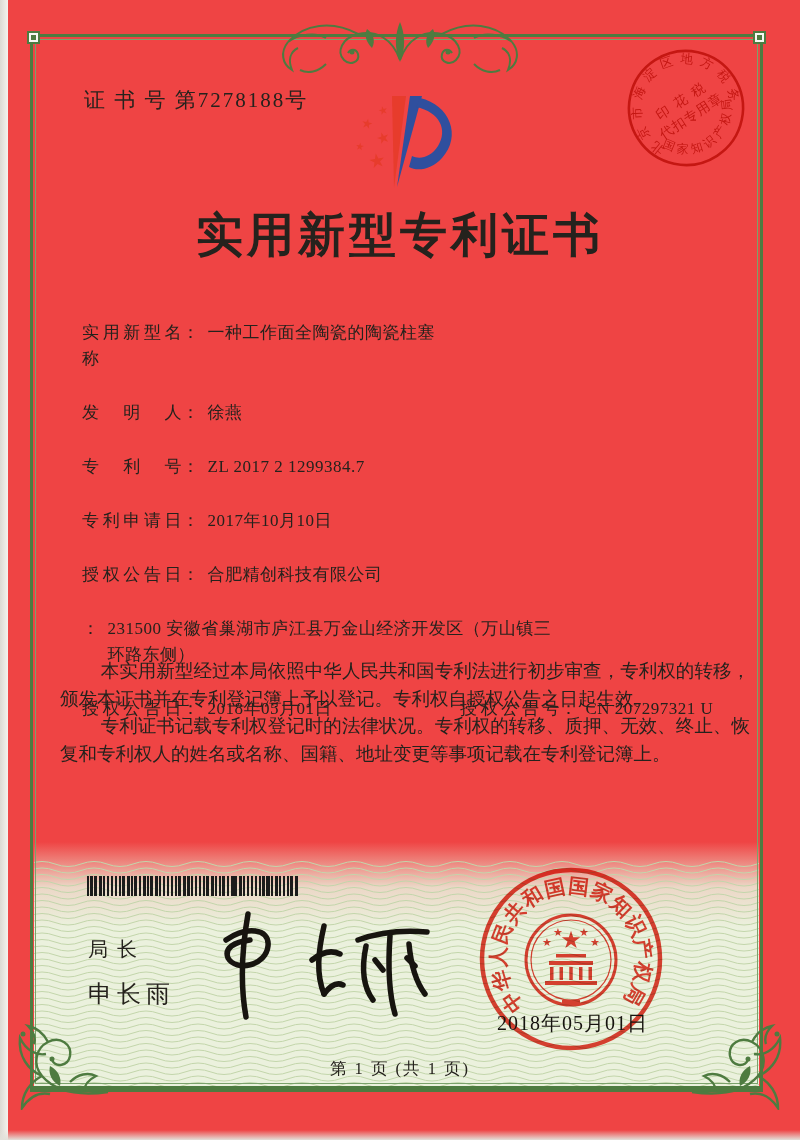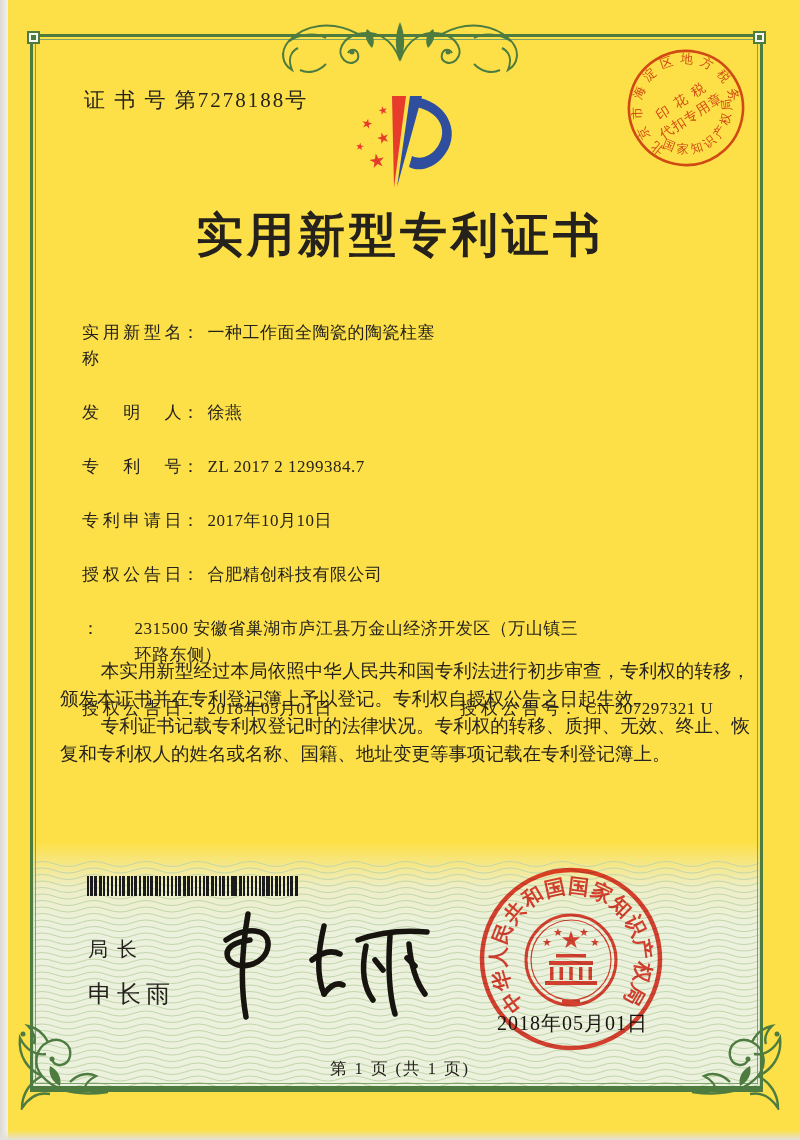--- a/index.html
+++ b/index.html
@@ -1,17 +1,17 @@
 <!DOCTYPE html>
 <html><head>
 <meta charset="utf-8">
 <style>
   html,body{margin:0;padding:0;background:#eceae5;}
   .page{position:relative;width:800px;height:1140px;overflow:hidden;
-        background:#fde047;
+        background:#ef4444;
         font-family:"Liberation Serif","DejaVu Serif",serif;color:#25221d;}
   .scan-edge{position:absolute;left:0;top:0;width:8px;height:100%;
         background:linear-gradient(90deg,#dcd9d2,#f4f2ed);z-index:0;}
   .scan-bottom{position:absolute;left:0;bottom:0;width:100%;height:10px;
         background:linear-gradient(0deg,#e3e1da,rgba(248,247,242,0));z-index:0;}
 
   
   .frame{position:absolute;left:30px;top:34px;width:733px;height:1058px;
         border:3px solid #4e7b40;border-bottom-width:6px;z-index:2;box-sizing:border-box;}
   .frame-inner{position:absolute;inset:2px;border:1px solid #7fa26b;border-color:#7ba26b;}
@@ -34,21 +34,21 @@
   .logo{position:absolute;left:330px;top:88px;z-index:4;}
   .title{position:absolute;left:0;top:204px;width:100%;text-align:center;
         font-size:47px;font-weight:bold;letter-spacing:4px;z-index:4;}
 
   .fields{position:absolute;left:82px;top:320px;width:648px;font-size:17px;
         line-height:26px;z-index:4;letter-spacing:.5px;}
   .frow{display:flex;margin-bottom:28px;}
   .flabel{flex:0 0 100px;text-align:justify;text-align-last:justify;}
   .fcolon{flex:0 0 auto;margin-right:8px;}
   .fvalue{flex:1;}
-  .addr .fvalue{max-width:452px;margin-left:27px;}
+  .addr .fvalue{max-width:452px;}
   .grant-row{display:flex;margin-bottom:0;}
   .gcell{display:flex;}
   .gcell-left{width:378px;}
   .gcell-right{flex:1;}
 
   .notices{position:absolute;left:60px;top:658px;width:690px;font-size:18.5px;
         line-height:27.5px;text-align:justify;z-index:4;}
   .notices p{margin:0;text-indent:2.2em;}
 
   .barcode{position:absolute;left:87px;top:876px;width:211px;height:20px;z-index:4;

